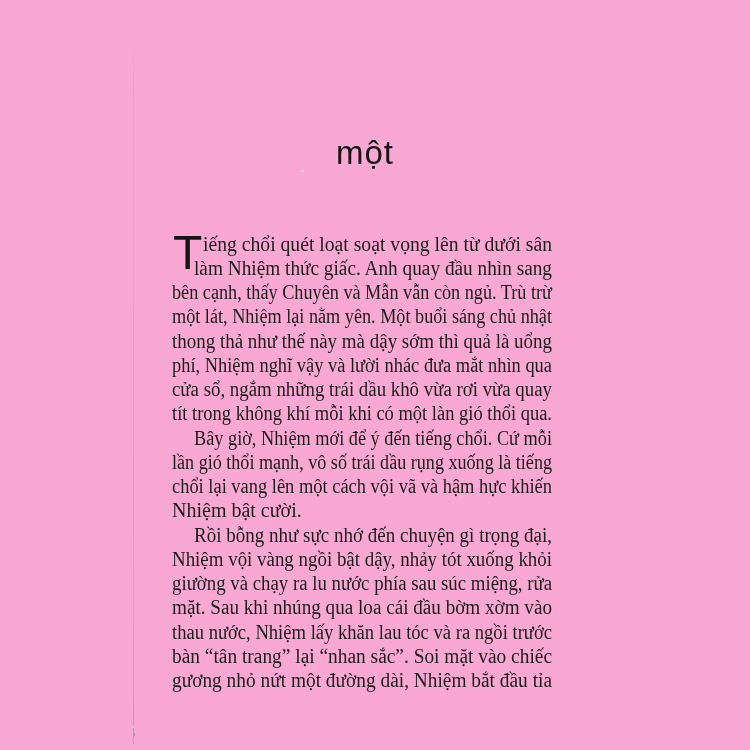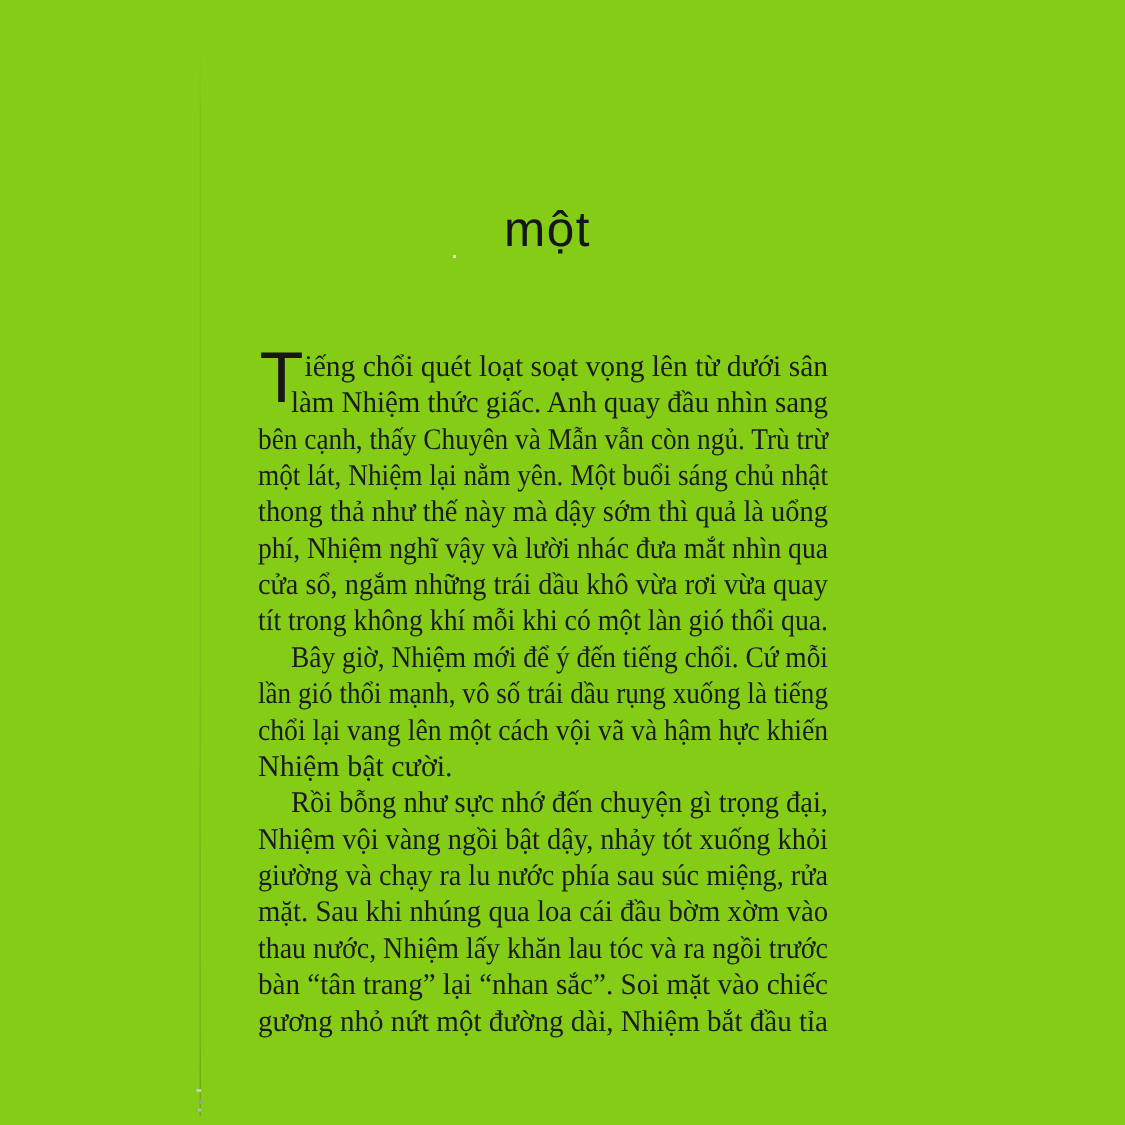--- a/index.html
+++ b/index.html
@@ -4,21 +4,21 @@
 <style>
   html, body {
     margin: 0;
     padding: 0;
     background: #ffffff;
   }
   .page {
     position: relative;
     width: 750px;
     height: 750px;
-    background: #84cc16;
+    background: #f9a8d4;
     overflow: hidden;
     font-family: "Liberation Serif", serif;
   }
   
   .gutter-line {
     position: absolute;
     left: 133px;
     top: 28px;
     width: 1px;
     height: 716px;

